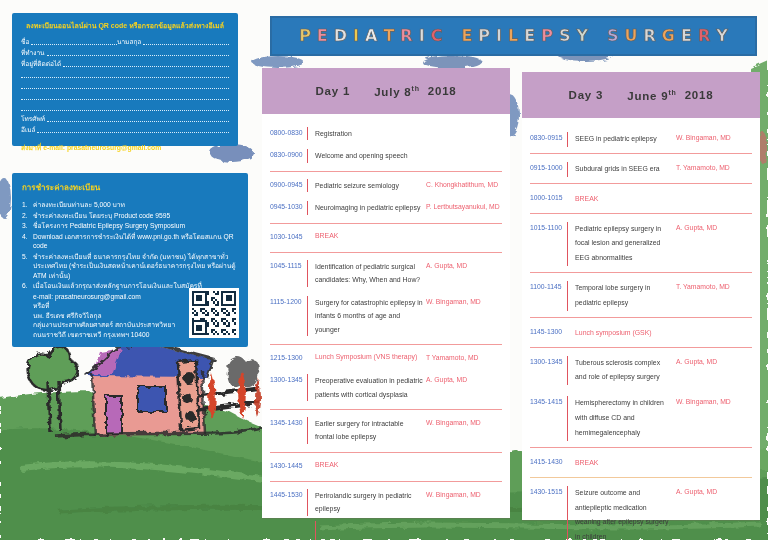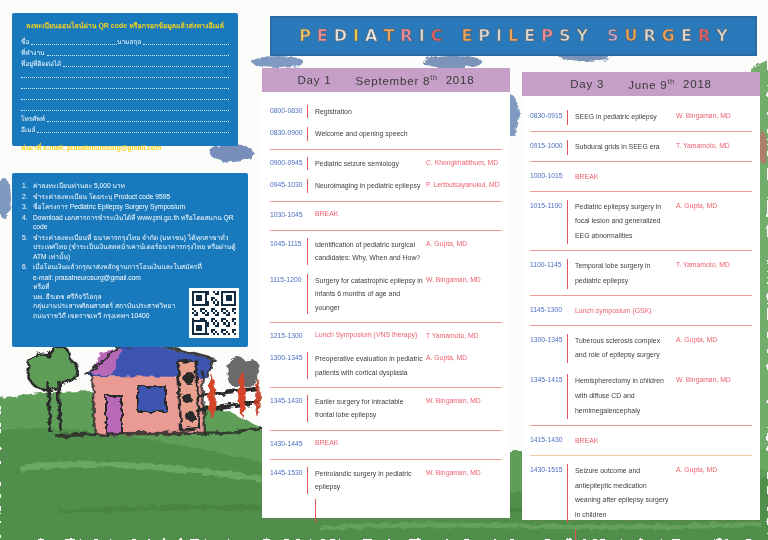--- a/index.html
+++ b/index.html
@@ -30,22 +30,22 @@
           border:2px solid #2a6ca4;box-sizing:border-box;z-index:2;
           display:flex;align-items:center;justify-content:center;}
   .banner-letter{font-size:16px;font-weight:bold;margin:0 3px;line-height:1;
                  -webkit-text-stroke:0.7px #5f5f5f;font-family:"DejaVu Sans",sans-serif;}
   .banner-space{width:13px;}
 
   
   .day-panel{position:absolute;background:#fff;z-index:1;box-sizing:border-box;box-shadow:0 1px 0 rgba(120,90,90,.25);}
   #day1{left:262px;top:68px;width:248px;height:450px;}
   #day2{left:522px;top:72px;width:238px;height:448px;}
-  .day-header{height:24px;background:#c59fc7;display:flex;align-items:center;justify-content:center;
-              gap:24px;color:#3a3a3a;font-size:11.5px;letter-spacing:.8px;}
+  .day-header{height:46px;background:#c59fc7;display:flex;align-items:center;justify-content:center;
+              gap:24px;color:#3a3a3a;font-size:11.5px;letter-spacing:.8px;font-weight:bold;}
   .day-date sup{font-size:7px;}
   .day-date .yr{margin-left:8px;}
   .day-body{padding:9px 8px 0 8px;}
 
   .sched-row{display:flex;align-items:flex-start;padding:4px 0 5px;}
   #day2 .sched-row{padding:5px 0 6px;}
   .sched-time{width:37px;flex:none;color:#4a6fc3;font-size:6.8px;padding-top:2px;}
   .sched-content{flex:1;display:flex;border-left:1px solid #e0545e;padding-left:7px;min-height:13px;gap:3px;}
   .sched-row.break .sched-content,.sched-row.lunch .sched-content{border-left:none;padding-left:8px;}
   .sched-title{flex:1;color:#3d3d3d;font-size:6.9px;line-height:1.95;}
@@ -146,20 +146,21 @@
         </div>
         <div class="form-line">
           <span class="form-label">อีเมล์</span>
           <span class="leader"></span>
         </div>
       </div>
     <div class="reg-footer">ส่งมาที่ e-mail: prasatneurosurg@gmail.com</div>
   </div>
 
   <div class="blue-box pay-box">
+    <div class="pay-header">การชำระค่าลงทะเบียน</div>
     <div>
         <div class="pay-item">
           <span class="pay-num">1.</span>
           <span class="pay-text">ค่าลงทะเบียนท่านละ 5,000 บาท</span>
         </div>
         <div class="pay-item">
           <span class="pay-num">2.</span>
           <span class="pay-text">ชำระค่าลงทะเบียน โดยระบุ Product code 9595</span>
         </div>
         <div class="pay-item">
@@ -406,21 +407,21 @@
       <span class="banner-letter" style="color: rgb(216, 216, 216);">R</span>
       <span class="banner-letter" style="color: rgb(237, 164, 91);">G</span>
       <span class="banner-letter" style="color: rgb(216, 216, 216);">E</span>
       <span class="banner-letter" style="color: rgb(226, 96, 108);">R</span>
       <span class="banner-letter" style="color: rgb(216, 216, 216);">Y</span>
     </div>
 
   <div class="day-panel" id="day1">
     <div class="day-header">
       <span class="day-name">Day 1</span>
-      <span class="day-date"><span>September 8</span><sup>th</sup><span class="yr">2018</span></span>
+      <span class="day-date"><span>July 8</span><sup>th</sup><span class="yr">2018</span></span>
     </div>
     <div class="day-body">
         <div class="sched-row normal">
           <span class="sched-time">0800-0830</span>
           <div class="sched-content">
             <span class="sched-title">Registration</span>
           </div>
         </div>
         <div class="sched-row normal line-after">
           <span class="sched-time">0830-0900</span>

